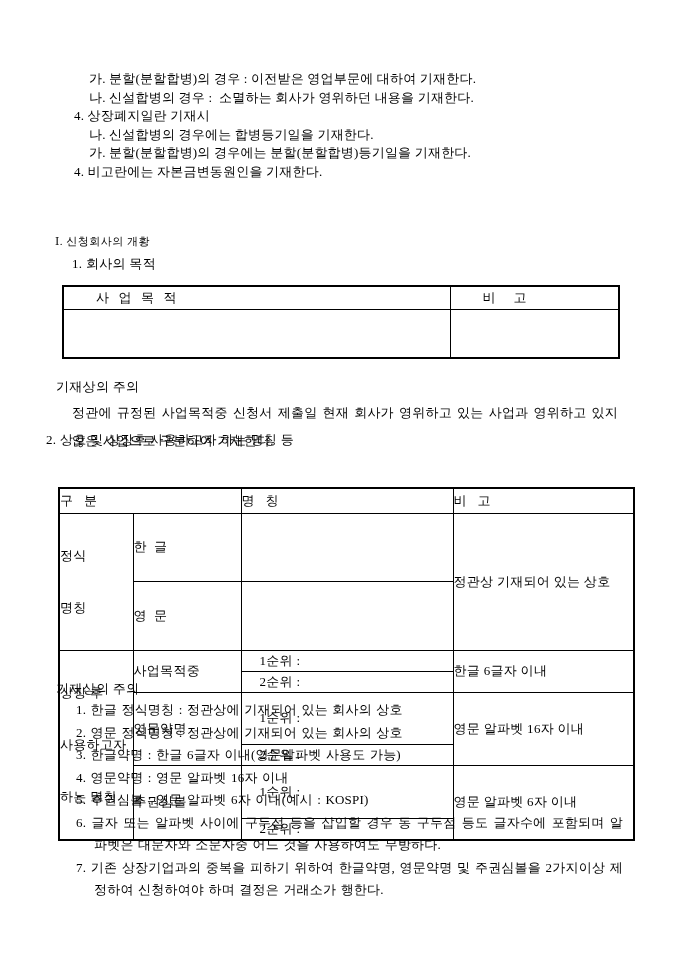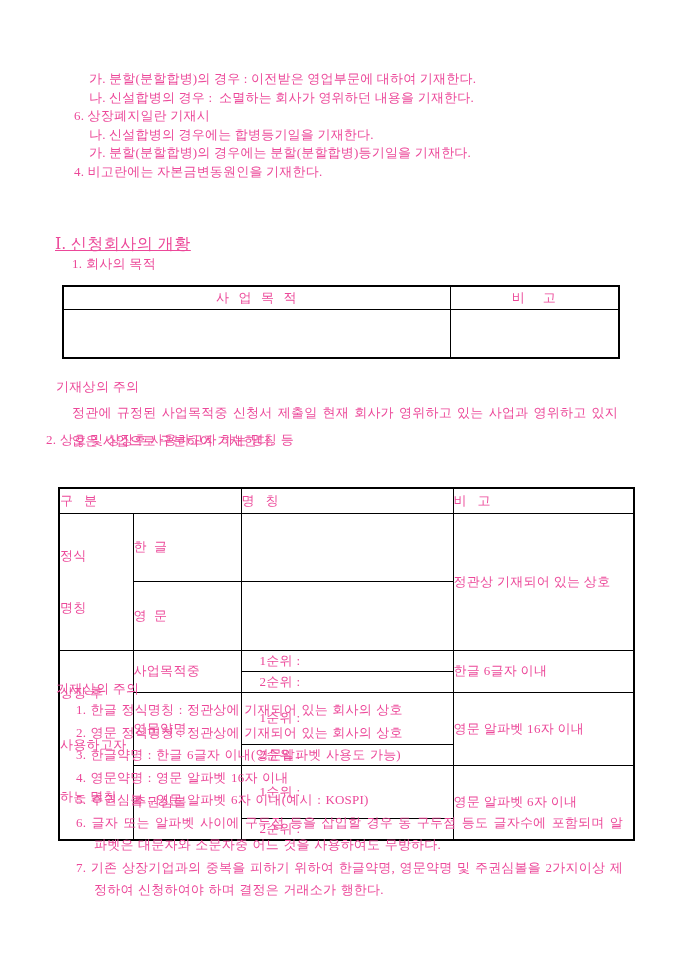--- a/index.html
+++ b/index.html
@@ -1,39 +1,39 @@
 <!DOCTYPE html>
 <html><head>
 <meta charset="utf-8">
 <style>
   html,body{margin:0;padding:0;background:#fff;}
   .page{
     position:relative;
     width:680px;height:962px;
     background:#ffffff;
-    color:#ec4899;
+    color:#000000;
     font-family:"Liberation Serif","DejaVu Serif",serif;
     font-size:13px;
     overflow:hidden;
   }
   
   .intro-notes{position:absolute;top:70px;left:0;right:0;}
   .intro-notes .ln{line-height:18.5px;white-space:pre;letter-spacing:0.2px;}
   .ln.l2{margin-left:74px;}
   .ln.l3{margin-left:89px;}
 
-  .sec-heading{position:absolute;top:234px;left:55px;font-size:16px;letter-spacing:0.5px;white-space:pre;text-decoration:underline;}
+  .sec-heading{position:absolute;top:234px;left:55px;font-size:11px;letter-spacing:0.5px;white-space:pre;}
   .sub-heading1{position:absolute;top:255px;left:72px;white-space:pre;letter-spacing:0.3px;}
 
   table{border-collapse:collapse;table-layout:fixed;}
   td,th{padding:0;font-weight:normal;}
 
   
   .t1{position:absolute;top:285px;left:62px;width:556px;border:2px solid #000;}
-  .t1 td{border:1px solid #000;text-align:center;vertical-align:middle;white-space:pre;letter-spacing:1px;}
+  .t1 td{border:1px solid #000;vertical-align:middle;white-space:pre;letter-spacing:1px;padding-left:32px;}
   .t1 .hrow td{height:22px;}
   .t1 .brow td{height:47px;}
   .t1 .c1{width:387px;}
   .t1 .c2{width:169px;}
 
   .notes-title{position:absolute;left:56px;white-space:pre;letter-spacing:0.3px;}
   .nt1{top:378px;}
   .nt2{top:680px;}
   .para1{position:absolute;top:399px;left:72px;width:546px;line-height:28px;text-align:justify;letter-spacing:0.2px;word-spacing:1px;}
 
@@ -56,21 +56,21 @@
   .num-notes .item{line-height:22.5px;text-align:justify;padding-left:18px;text-indent:-18px;letter-spacing:0.2px;word-spacing:1px;}
 </style>
 </head>
 <body>
 
 <div class="page">
 
   <div class="intro-notes">
     <div class="ln l3">가. 분할(분할합병)의 경우 : 이전받은 영업부문에 대하여 기재한다.</div>
     <div class="ln l3">나. 신설합병의 경우 :  소멸하는 회사가 영위하던 내용을 기재한다.</div>
-    <div class="ln l2">6. 상장폐지일란 기재시</div>
+    <div class="ln l2">4. 상장폐지일란 기재시</div>
     <div class="ln l3">나. 신설합병의 경우에는 합병등기일을 기재한다.</div>
     <div class="ln l3">가. 분할(분할합병)의 경우에는 분할(분할합병)등기일을 기재한다.</div>
     <div class="ln l2">4. 비고란에는 자본금변동원인을 기재한다.</div>
   </div>
 
   <div class="sec-heading">Ⅰ. 신청회사의 개황</div>
   <div class="sub-heading1">1. 회사의 목적</div>
 
   <table class="t1">
     <colgroup>

